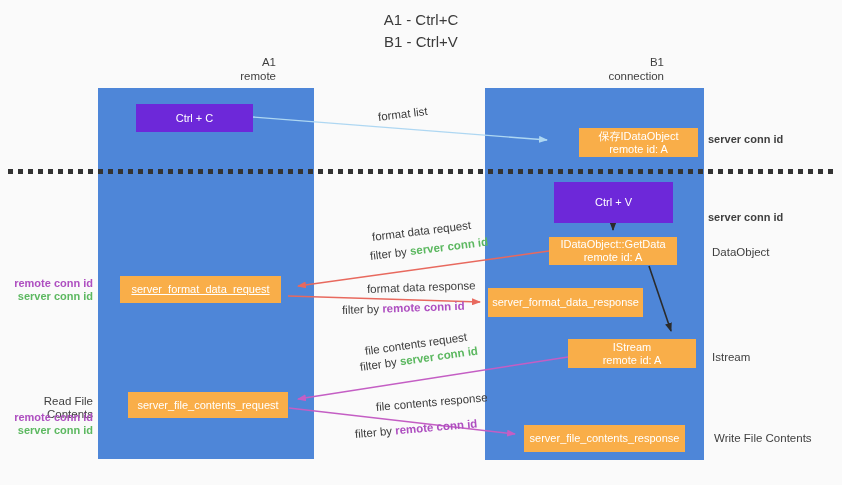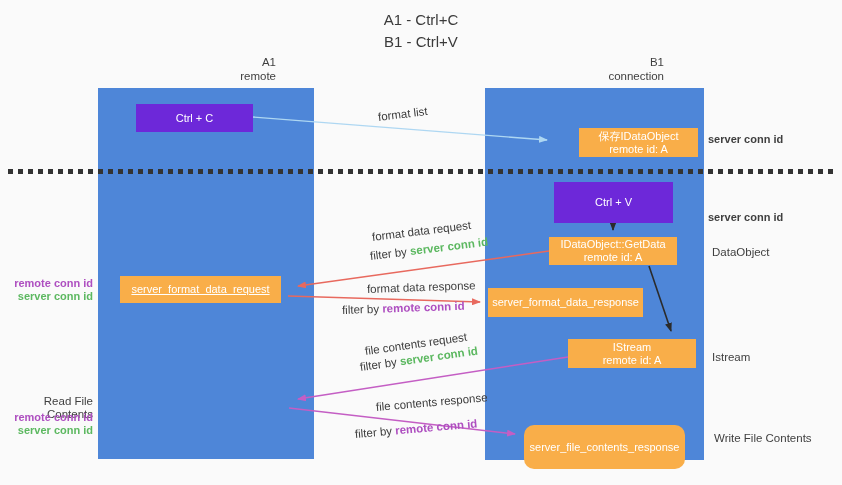--- a/index.html
+++ b/index.html
@@ -30,21 +30,21 @@
   .orange{background:#f9ae49;}
 
   #box-ctrl-c{left:136px;top:104px;width:117px;height:28px;}
   #box-save{left:554px;top:128px;width:119px;height:29px;margin-left:25px;}
   #box-ctrl-v{left:554px;top:182px;width:119px;height:41px;}
   #box-getdata{left:549px;top:237px;width:128px;height:28px;}
   #box-format-req{left:120px;top:276px;width:161px;height:27px;text-decoration:underline;}
   #box-format-resp{left:488px;top:288px;width:155px;height:29px;}
   #box-istream{left:568px;top:339px;width:128px;height:29px;}
   #box-file-req{left:128px;top:392px;width:160px;height:26px;}
-  #box-file-resp{left:524px;top:425px;width:161px;height:44px;border-radius:10px;}
+  #box-file-resp{left:524px;top:425px;width:161px;height:27px;}
 
   .flow{position:absolute;font-size:11.5px;color:#3d3d3d;white-space:nowrap;
         z-index:4;transform-origin:left center;}
   .g{color:#5cb860;font-weight:bold;}
   .p{color:#ae4fc0;font-weight:bold;}
 
   #fl-format-list{left:378px;top:111px;transform:rotate(-7deg);}
   #fl-fdreq{left:372px;top:231px;transform:rotate(-7deg);}
   #fl-filter1{left:370px;top:250px;transform:rotate(-7deg);}
   #fl-fdresp{left:367px;top:283px;transform:rotate(-2deg);}
@@ -139,20 +139,23 @@
 
   <div id="box-format-resp" class="box orange">
     <div>server_format_data_response</div>
   </div>
 
   <div id="box-istream" class="box orange">
     <div>IStream</div>
     <div>remote id: A</div>
   </div>
 
+  <div id="box-file-req" class="box orange">
+    <div>server_file_contents_request</div>
+  </div>
 
   <div id="box-file-resp" class="box orange">
     <div>server_file_contents_response</div>
   </div>
 
   <div id="fl-format-list" class="flow">format list</div>
   <div id="fl-fdreq" class="flow">format data request</div>
   <div id="fl-filter1" class="flow"><span>filter by </span><span class="g">server conn id</span></div>
   <div id="fl-fdresp" class="flow">format data response</div>
   <div id="fl-filter2" class="flow"><span>filter by </span><span class="p">remote conn id</span></div>

